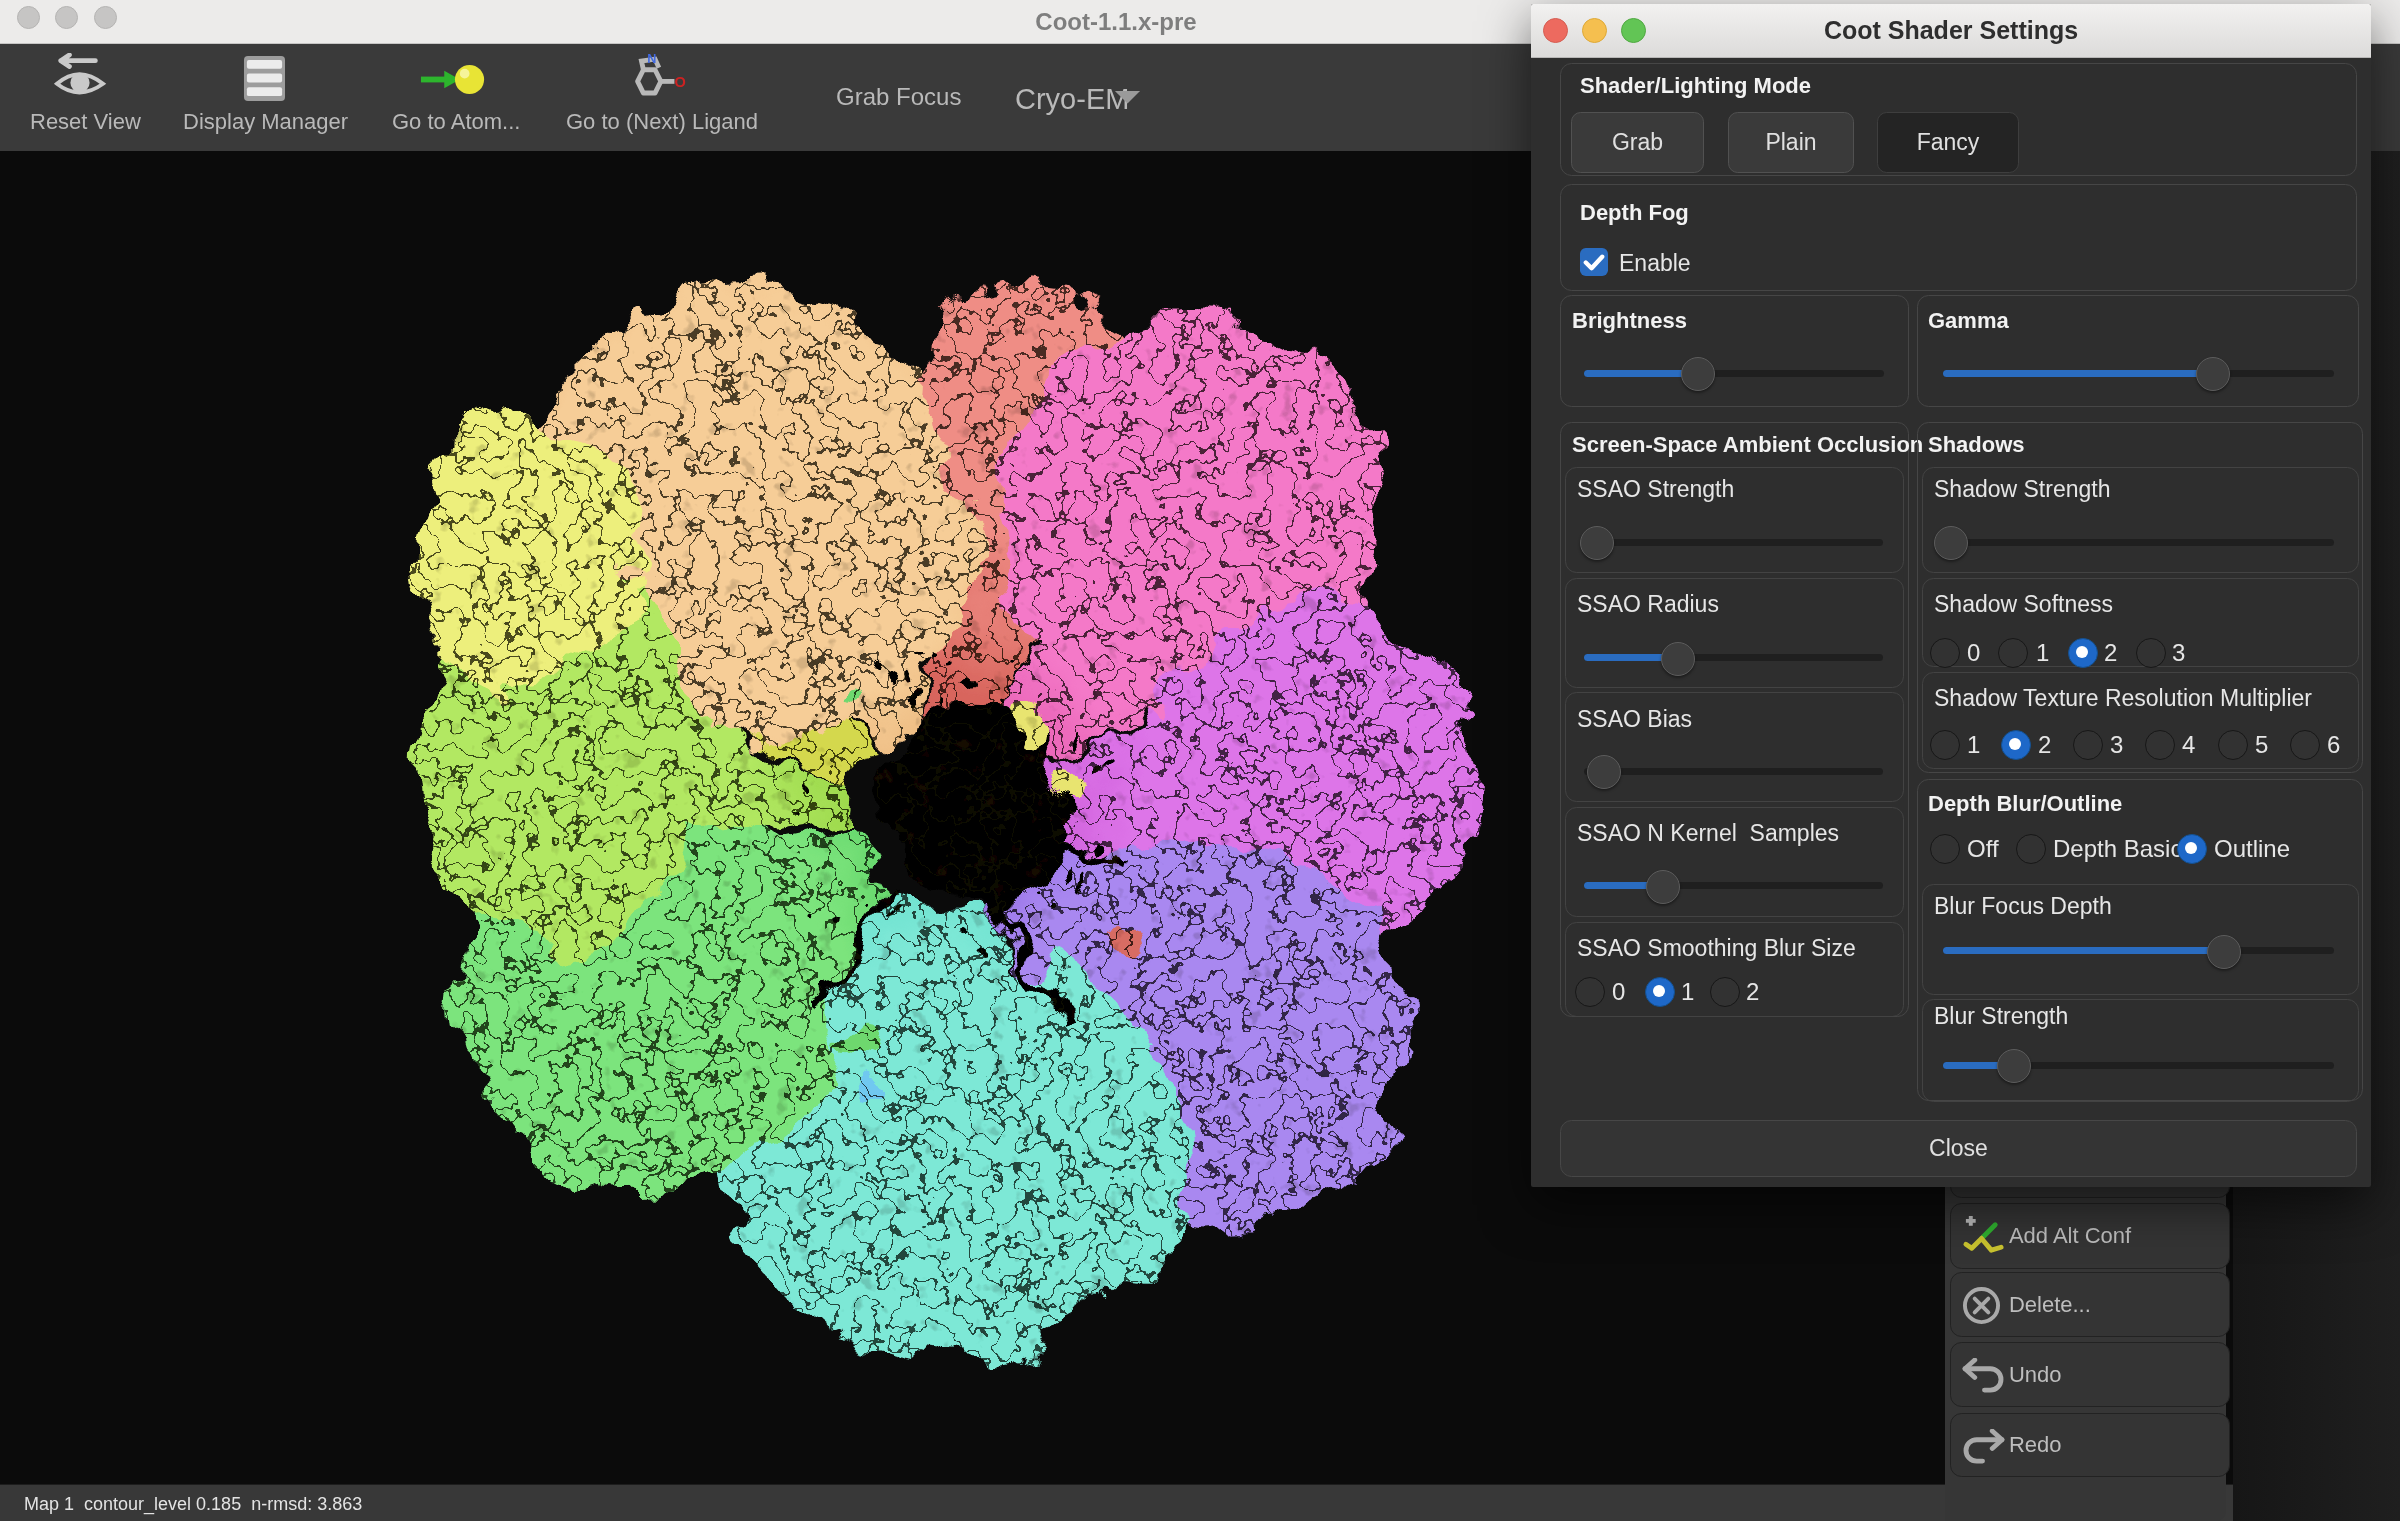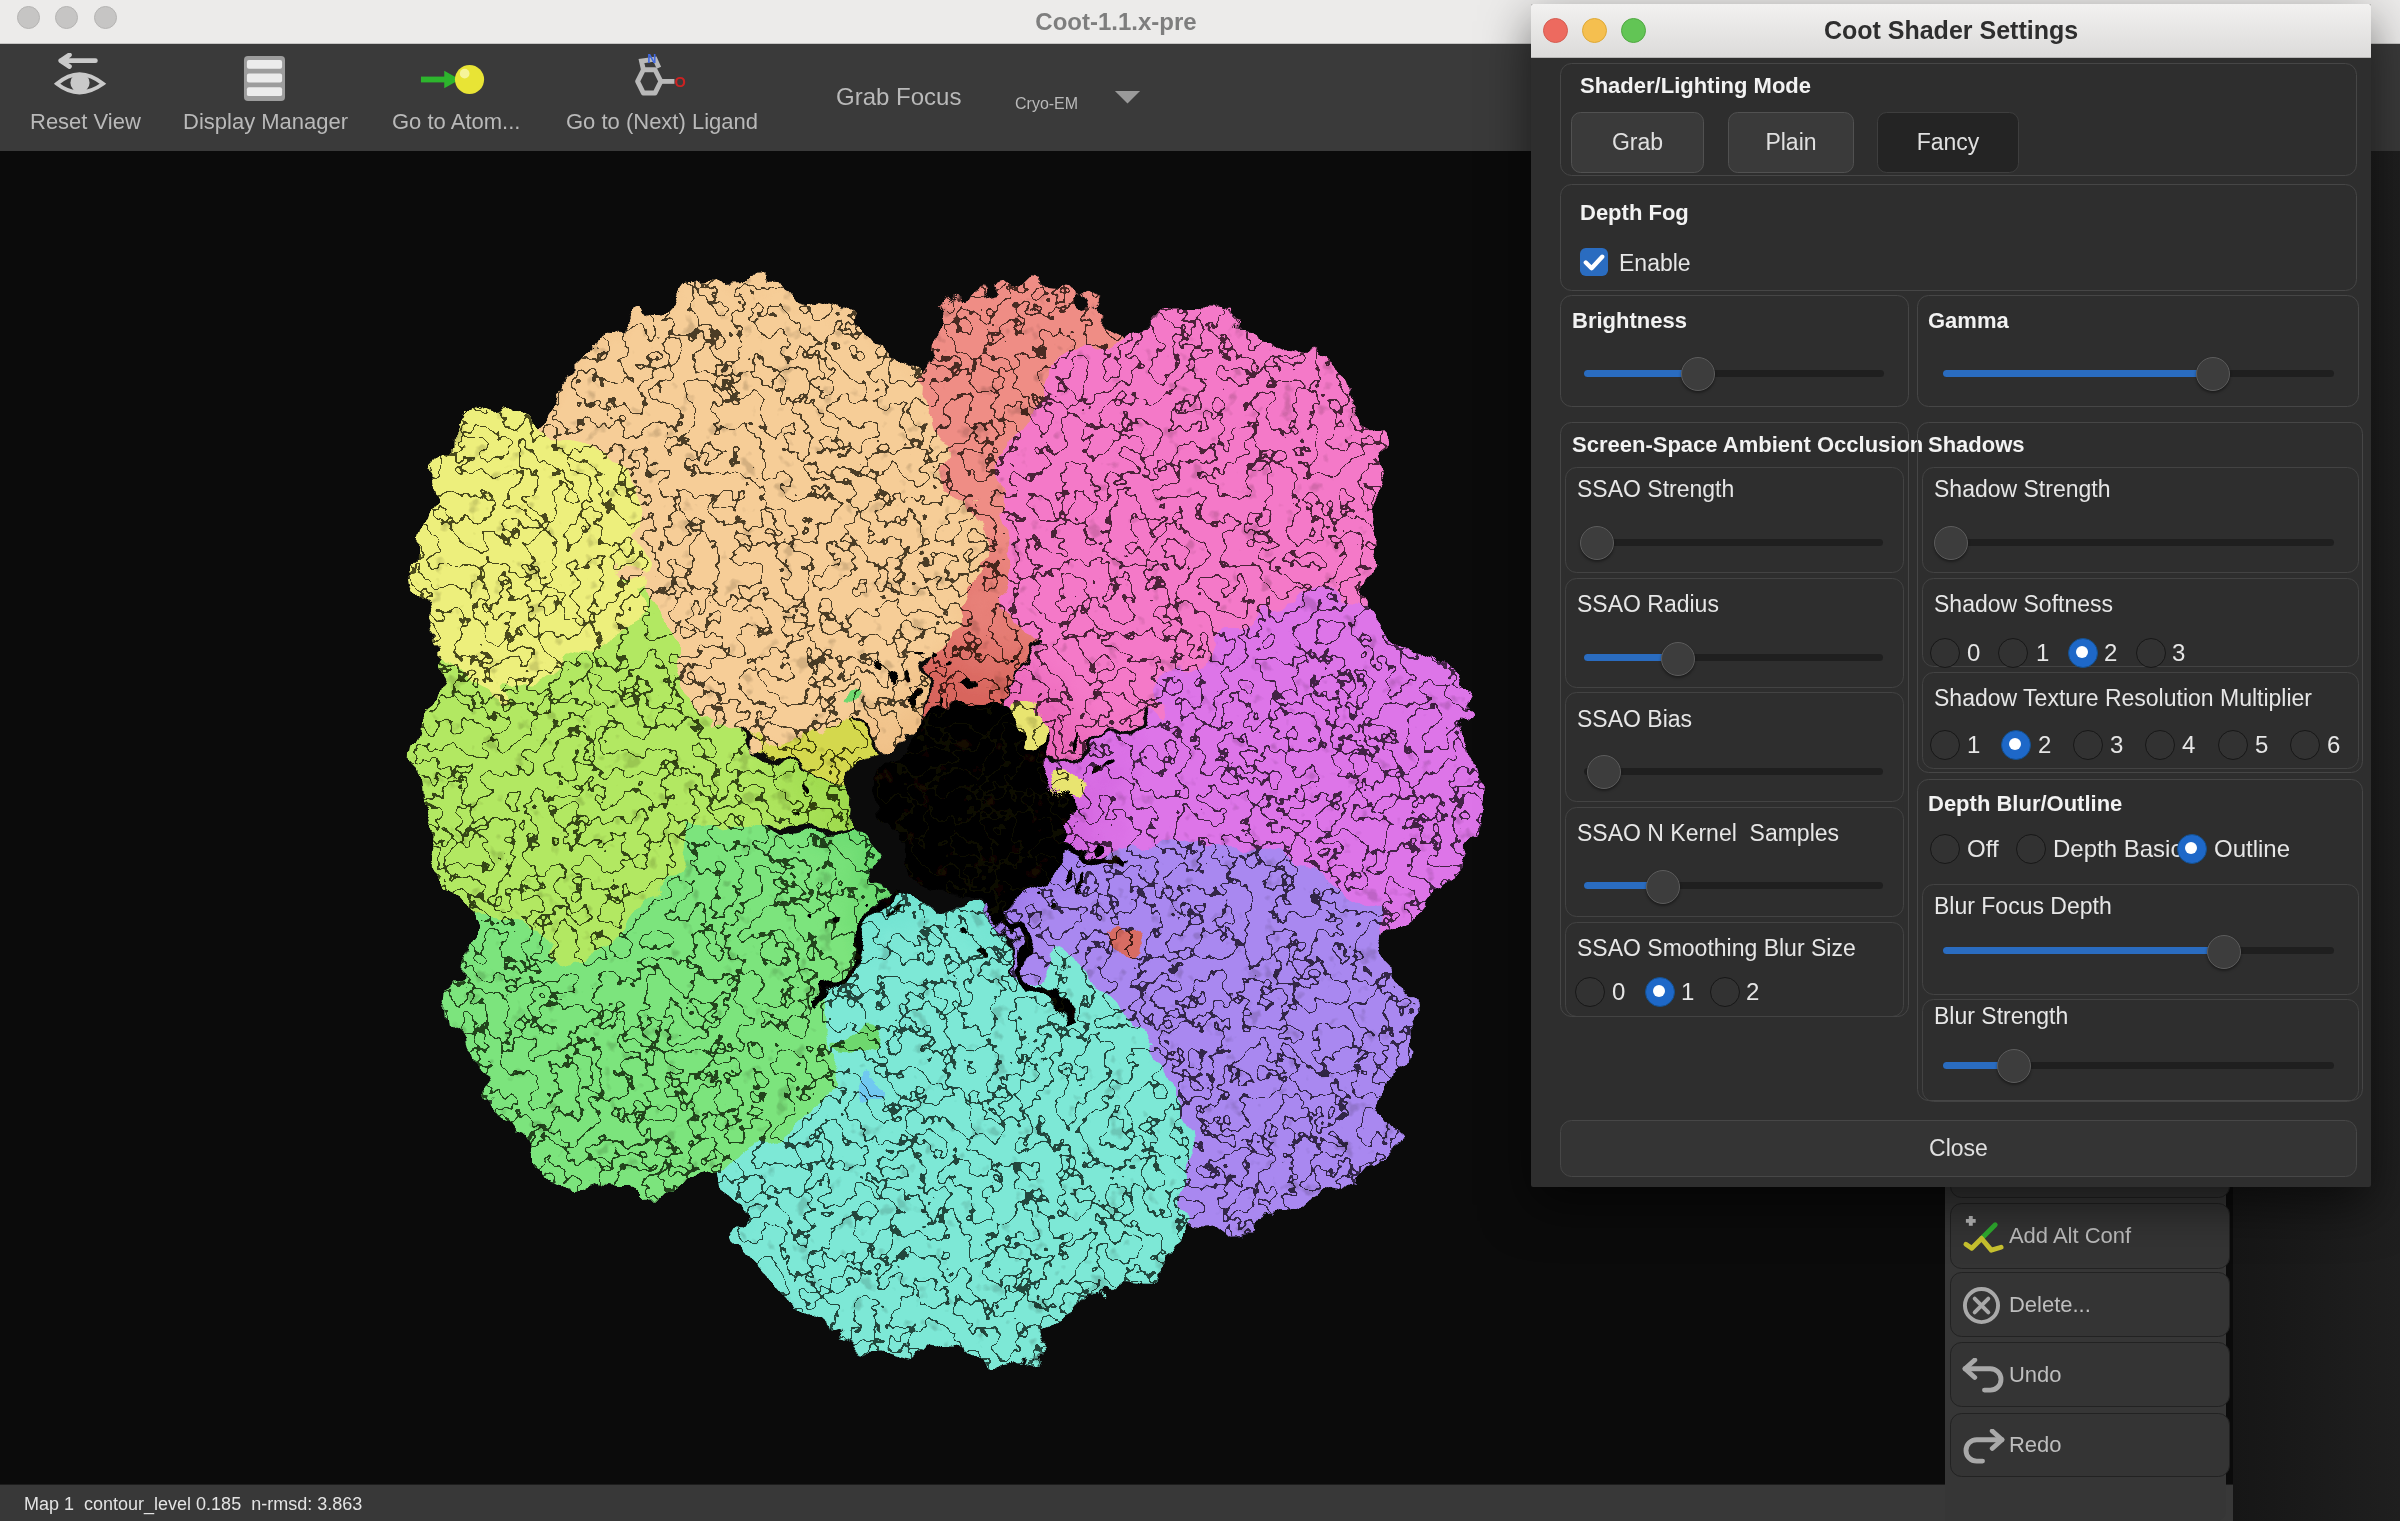--- a/index.html
+++ b/index.html
@@ -229,21 +229,21 @@
     <path d="M14 28 l6 -12 l12 0 l6 12 l-6 12 l-12 0 Z" fill="none" stroke="#b9b9b9" stroke-width="5" stroke-linejoin="round"></path>
     <path d="M20 16 l-2 -9 l14 -2 l4 9" fill="none" stroke="#b9b9b9" stroke-width="5"></path>
     <path d="M38 28 H52" stroke="#b9b9b9" stroke-width="5"></path>
     <text x="24" y="9" fill="#4169e1" font-size="13" font-weight="bold" font-family="Liberation Sans">N</text>
     <text x="52" y="34" fill="#cc2222" font-size="15" font-weight="bold" font-family="Liberation Sans">O</text>
   </svg>
   <div class="ticon" style="left:566px;top:65px">Go to (Next) Ligand</div>
 
   <div class="ticon" style="left:836px;top:39px;font-size:24px">Grab Focus</div>
 
-  <div class="ticon" style="left:1015px;top:51px;font-size:16px">Cryo-EM</div>
+  <div class="ticon" style="left:1015px;top:39px;font-size:29px">Cryo-EM</div>
   <svg class="abs" style="left:1114px;top:46px" width="27" height="14.6" viewBox="0 0 28 15">
       <path d="M1 1 H27 L14 14 Z" fill="#9a9a9a"></path>
     </svg>
 
 </div>
 
 <div class="abs" style="left:1531px;top:3.9px;width:840px;height:1183px;border-radius:2px;background:#2e2e2e;box-shadow:0 17.5px 49px rgba(0,0,0,.55);overflow:hidden">
 
   <div class="abs" style="left:0;top:0;width:840px;height:53px;background:linear-gradient(#f2f1f0,#dcdbda);border-bottom:1px solid #b8b7b6">
     <div class="abs" style="left:11.6px;top:14.6px;width:23px;height:23px;border-radius:50%;background:#ed6a5f;border:1px solid #d55d52"></div>

